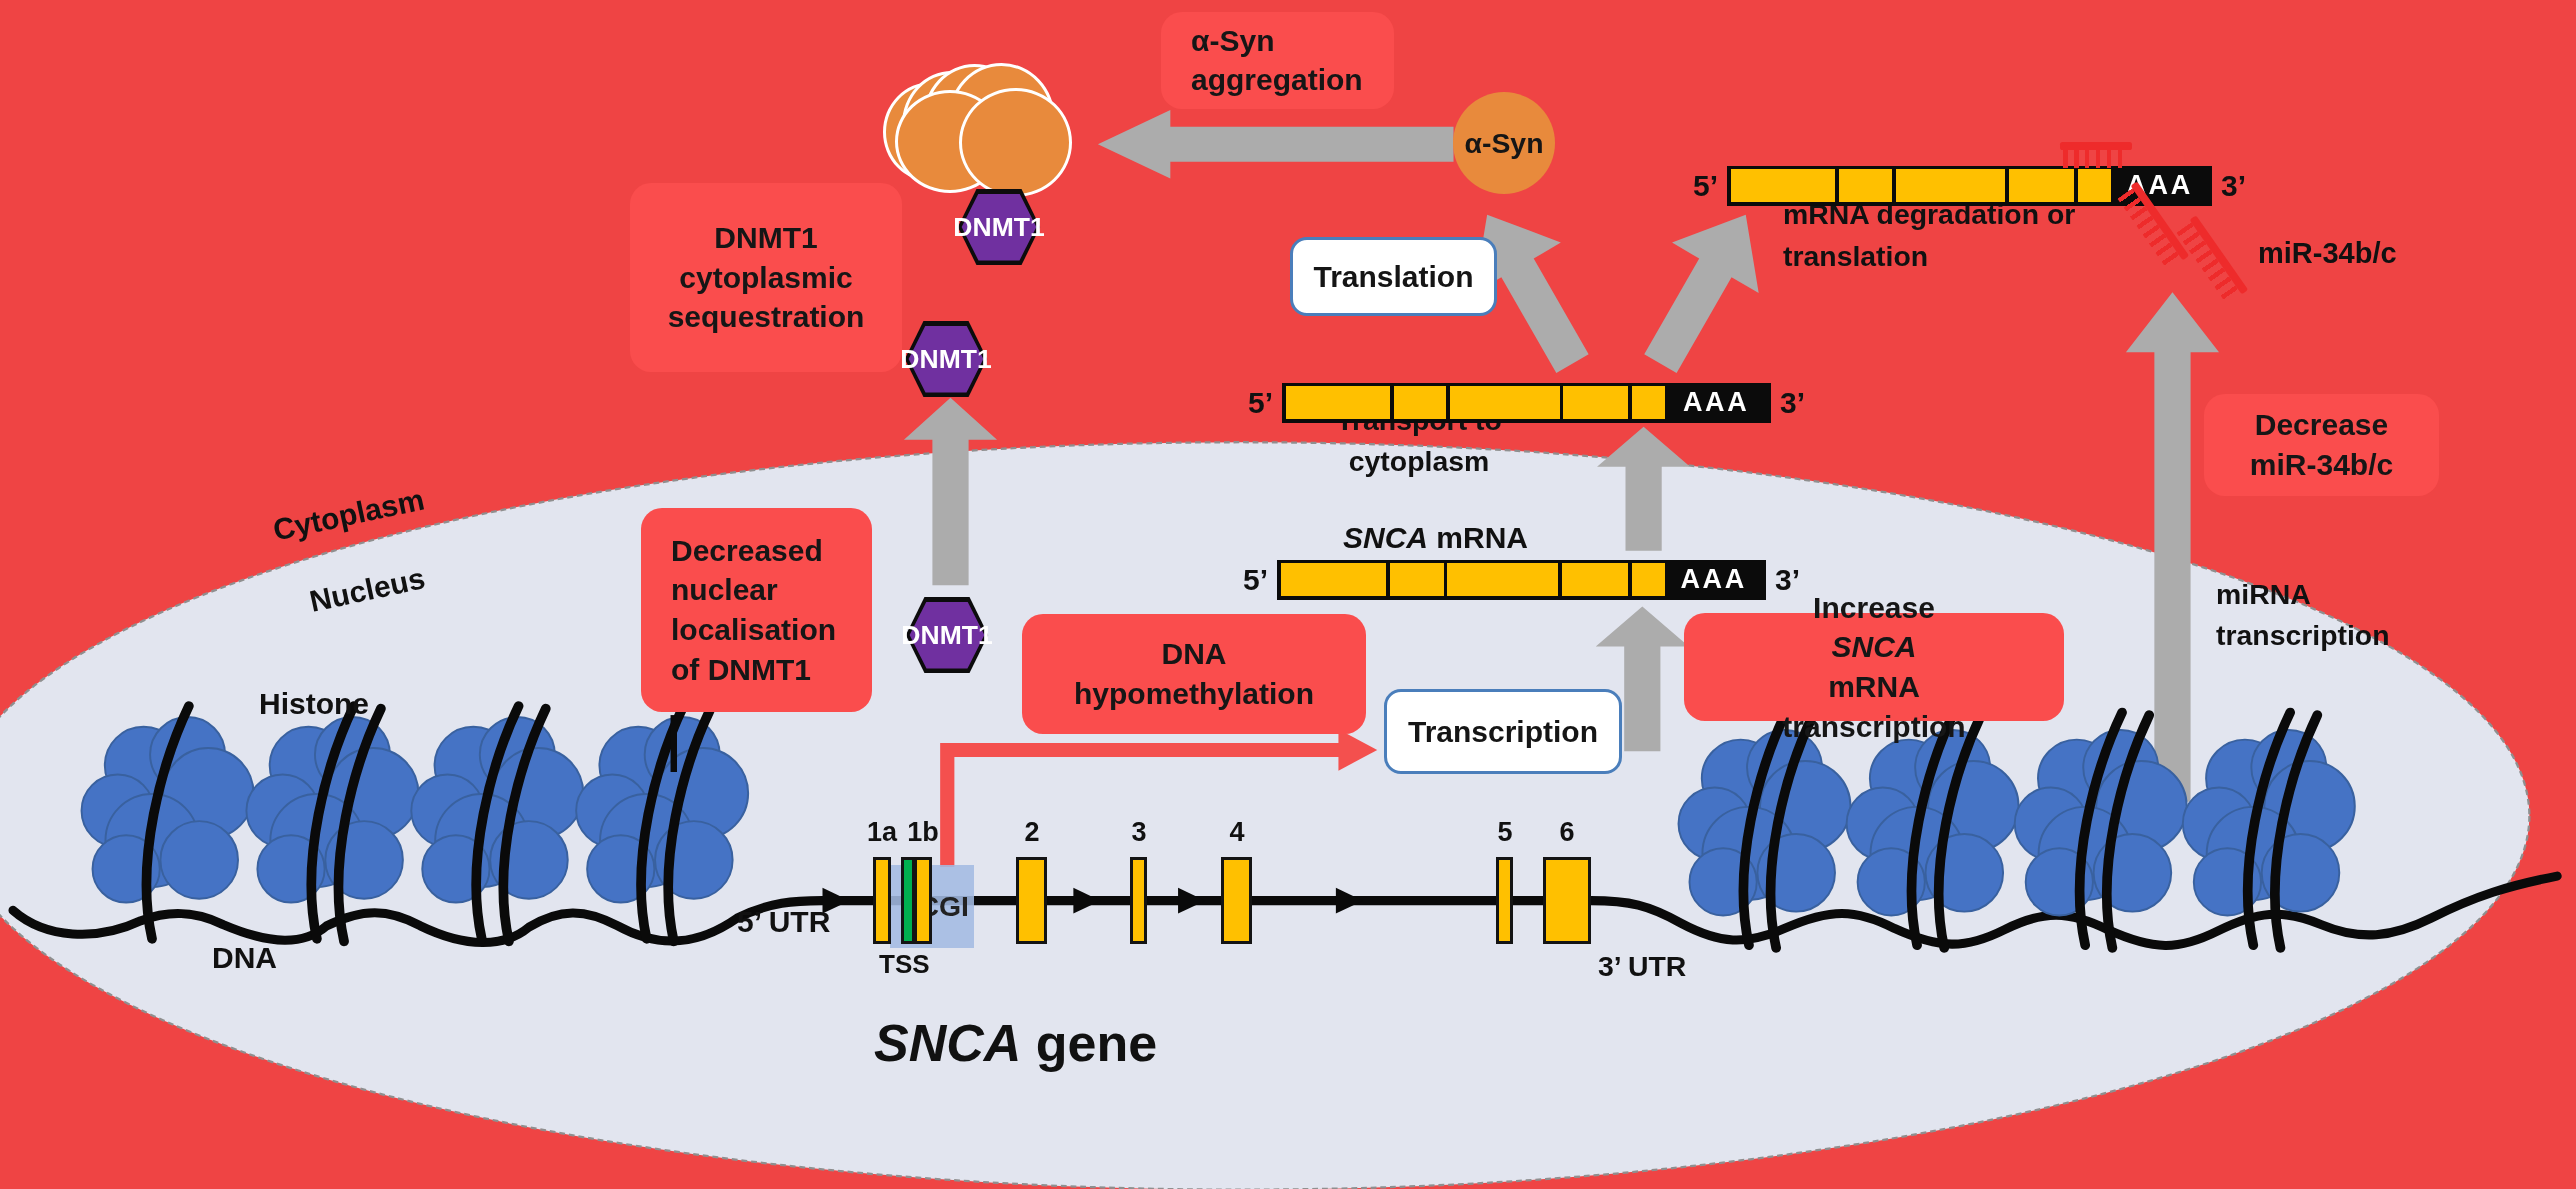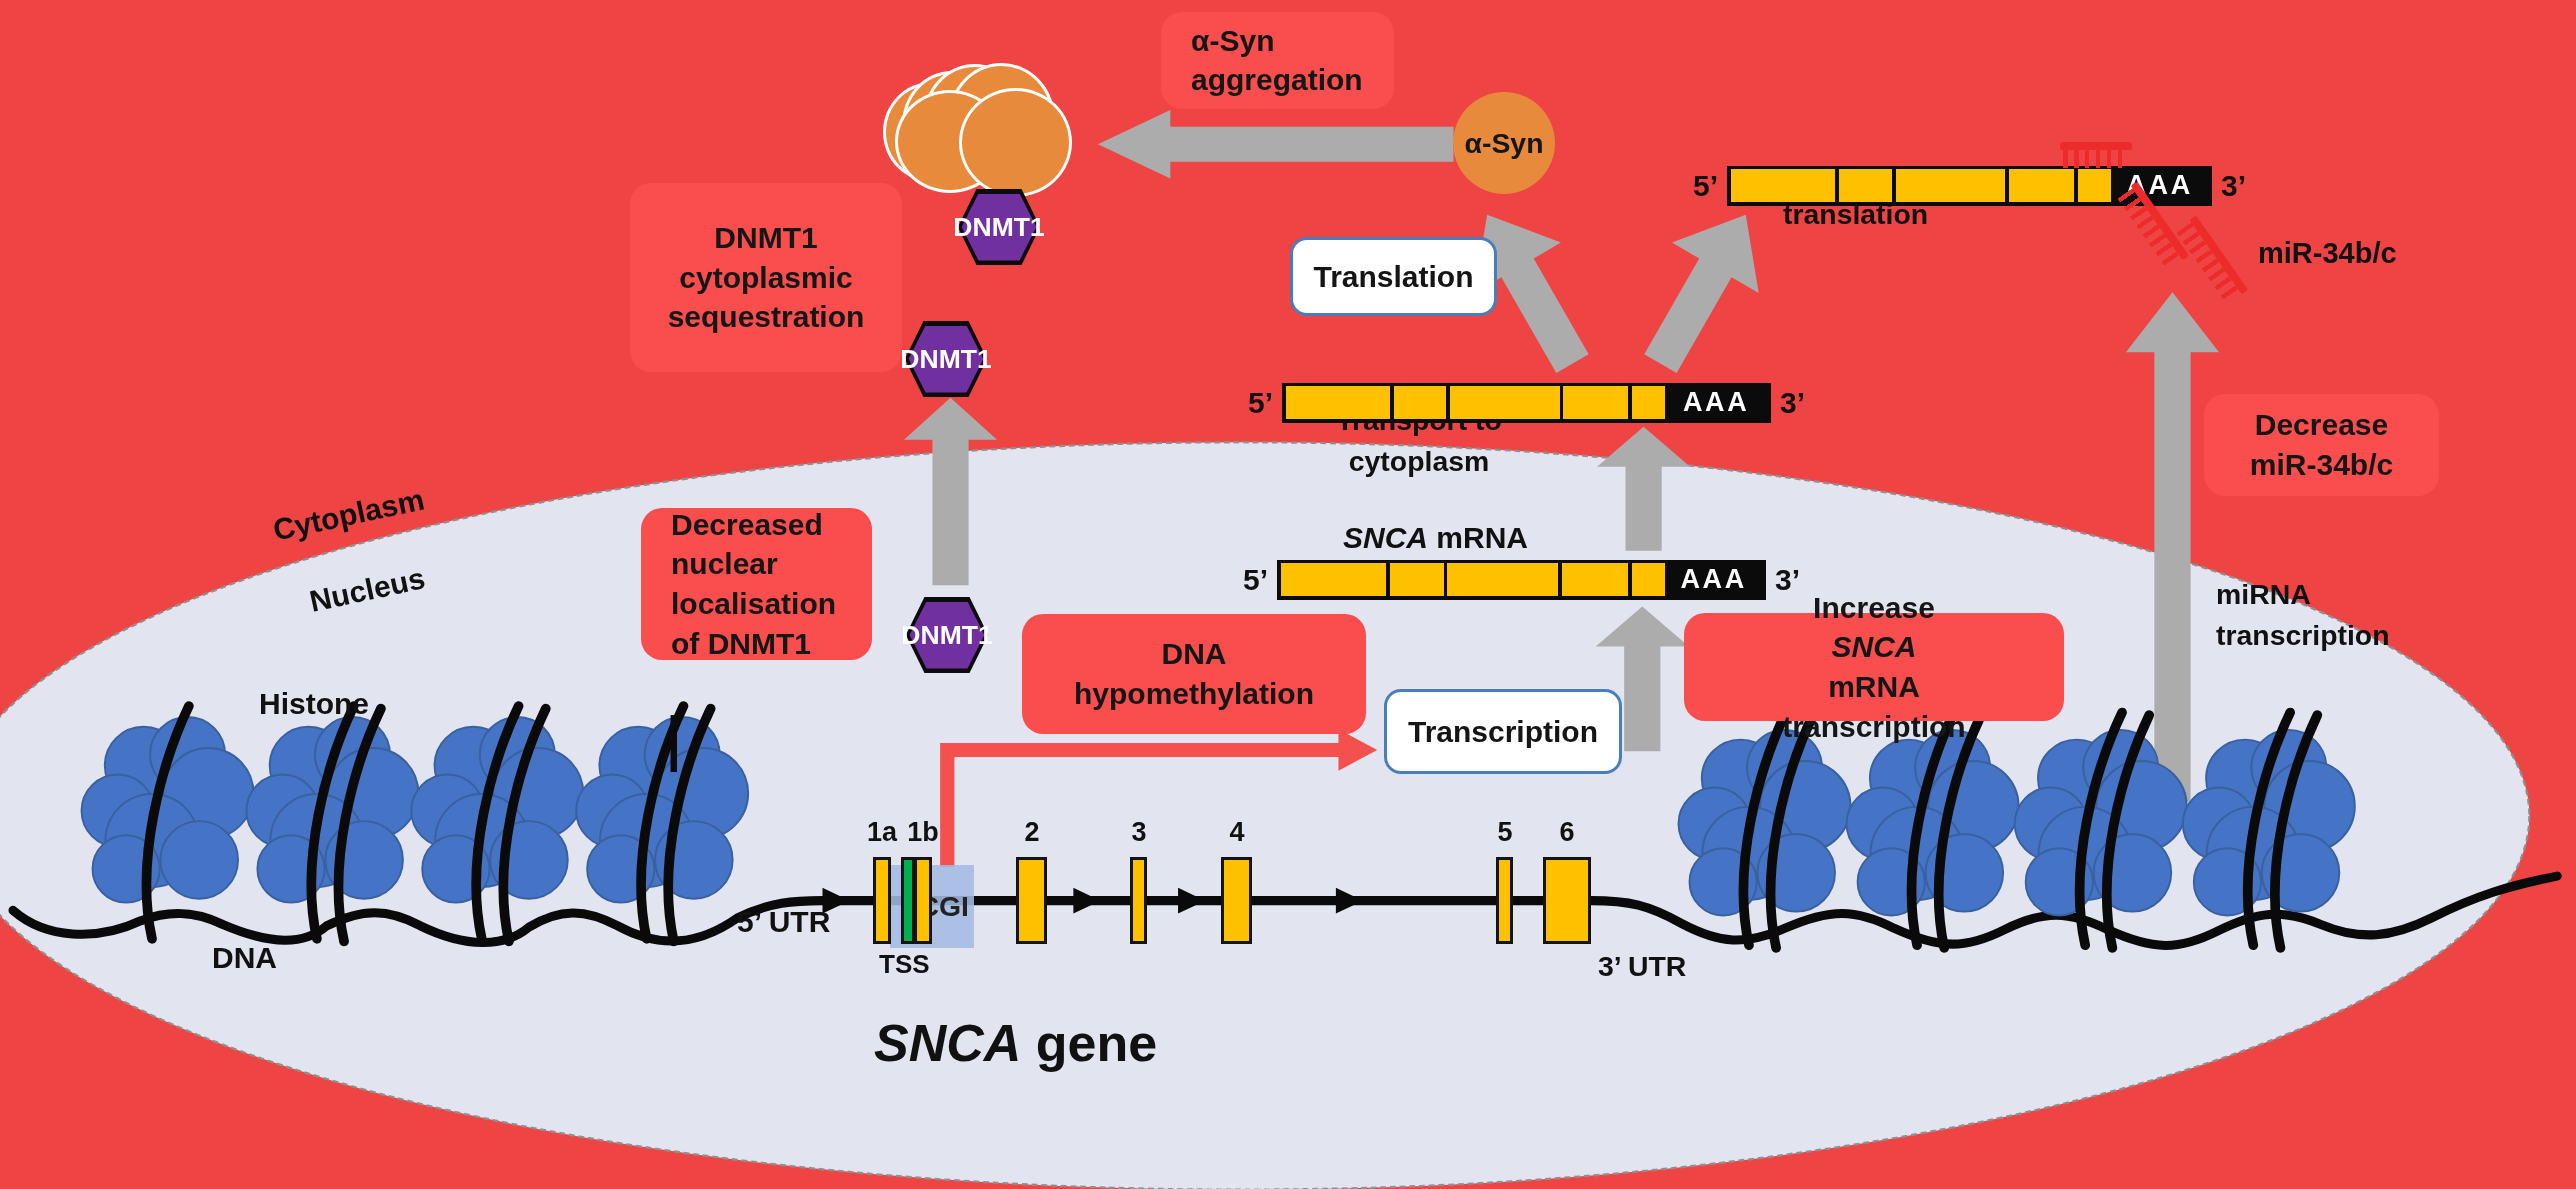--- a/index.html
+++ b/index.html
@@ -220,21 +220,21 @@
     <span>α-Syn</span>
     <span>aggregation</span>
   </div>
 
   <div class="red-box ta-center" style="left:630px;top:183px;width:272px;height:189px;">
     <span>DNMT1</span>
     <span>cytoplasmic</span>
     <span>sequestration</span>
   </div>
 
-  <div class="red-box ta-left" style="left:641px;top:508px;width:231px;height:152px;">
+  <div class="red-box ta-left" style="left:641px;top:508px;width:231px;height:204px;">
     <span>Decreased</span>
     <span>nuclear</span>
     <span>localisation</span>
     <span>of DNMT1</span>
   </div>
 
   <div class="red-box ta-center" style="left:1022px;top:614px;width:344px;height:120px;">
     <span>DNA hypomethylation</span>
   </div>
 
@@ -329,20 +329,21 @@
       <div class="polya" style="width:97px;">AAA</div>
     </div>
     <span class="prime">3’</span>
   </div>
 
   <div class="comb" style="left:2107px;top:213px;width:91px;height:26px;transform:rotate(55deg);"></div>
   <div class="comb" style="left:2166px;top:247px;width:91px;height:26px;transform:rotate(55deg);"></div>
   <div class="lbl" style="left:2258px;top:237px;">miR-34b/c</div>
 
   <div class="lbl multiline" style="left:1783px;top:193px;width:375px;font-size:28.4px;line-height:1.48;">
+    <span class="ln">mRNA degradation or</span>
     <span class="ln">translation</span>
   </div>
 
   <div class="lbl multiline center-text" style="left:1306px;top:400px;width:226px;font-size:28.4px;line-height:1.45;">
     <span class="ln">Transport to</span>
     <span class="ln">cytoplasm</span>
   </div>
 
   <div class="lbl multiline" style="left:2216px;top:574px;width:220px;font-size:28.4px;line-height:1.45;">
     <span class="ln">miRNA</span>

